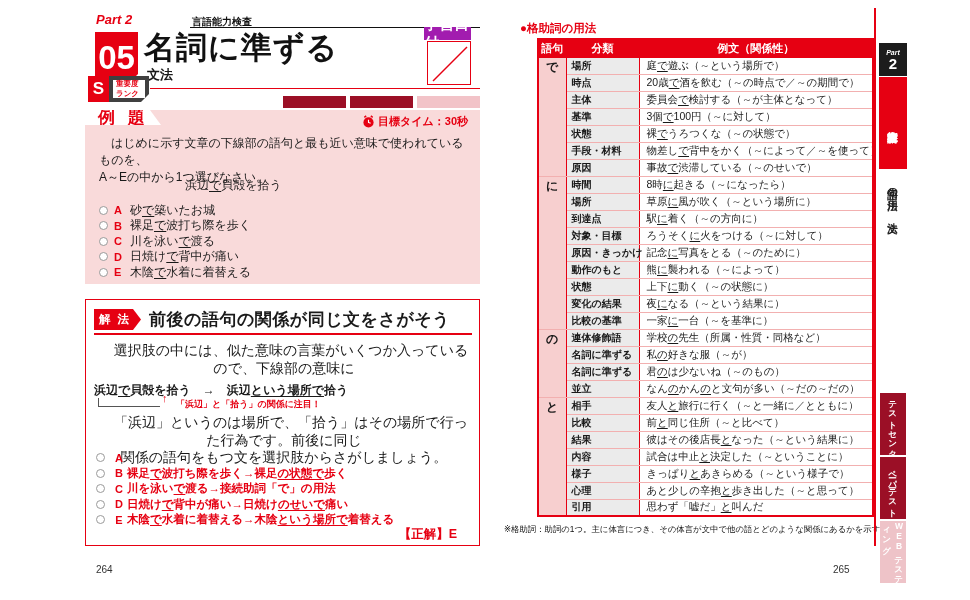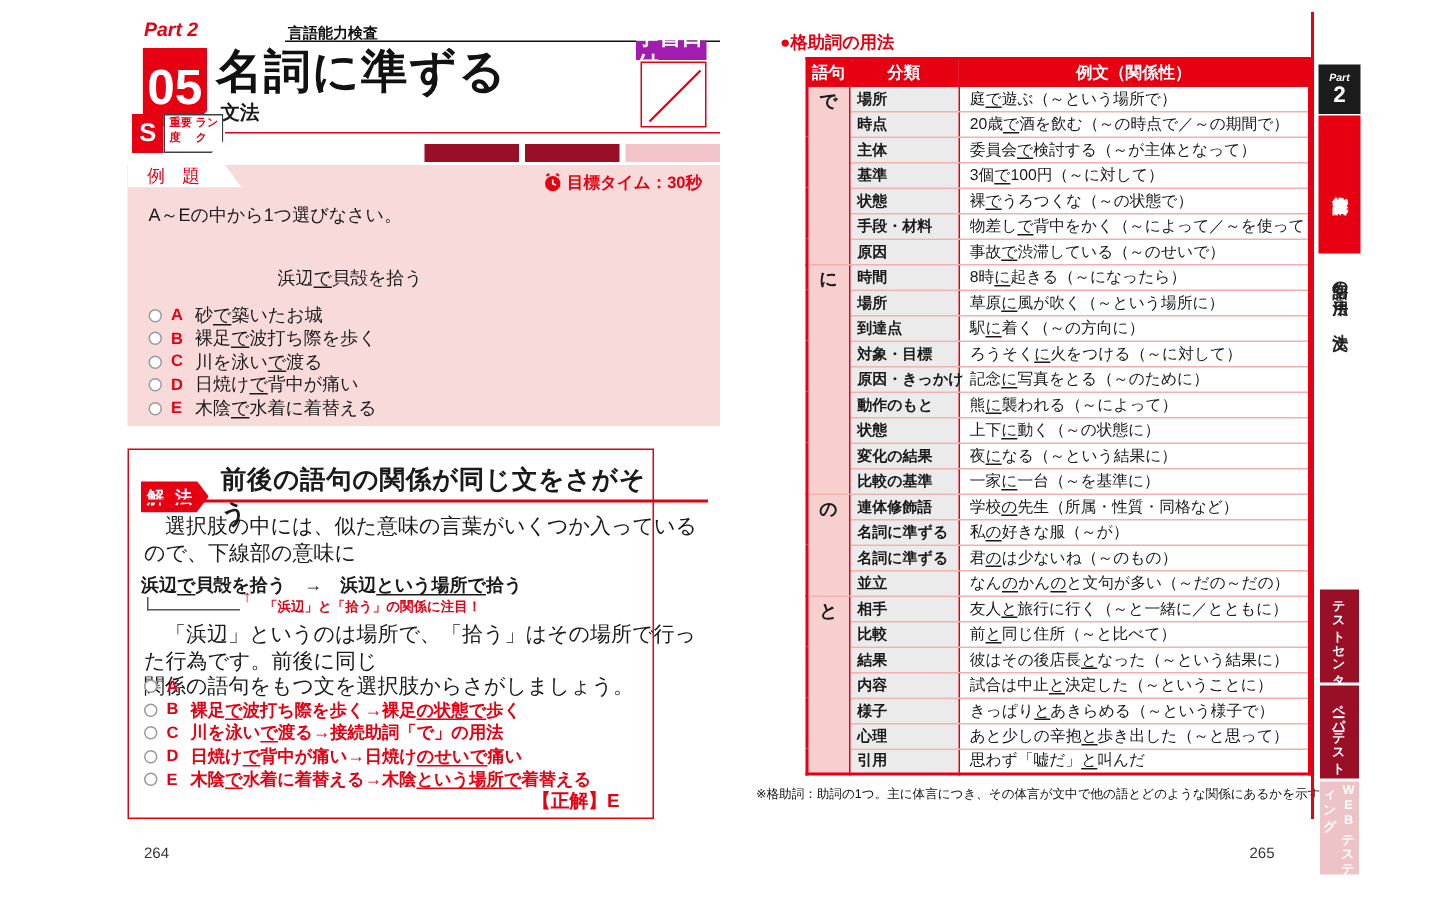--- a/index.html
+++ b/index.html
@@ -14,52 +14,52 @@
   .part-category { left:192px; top:15px; font-size:10px; font-weight:bold; color:#111; }
   .part-line { left:190px; top:27px; width:290px; height:1px; background:#111; }
   .num-box { left:95px; top:32px; width:43px; height:52px; background:#e60012; color:#fff;
              font-size:33px; font-weight:bold; display:flex; align-items:center; justify-content:center;
              clip-path:polygon(0 0,100% 0,100% calc(100% - 10px),calc(100% - 10px) 100%,0 100%); }
   .lesson-title { left:144px; top:27px; font-size:31px; font-weight:bold; letter-spacing:1px; color:#111; }
   .lesson-subtitle { left:147px; top:66px; font-size:13px; font-weight:bold; }
   .rank { left:88px; top:76px; display:flex; }
   .rank-s { width:21px; height:26px; background:#e60012; color:#fff; font-weight:bold; font-size:17px;
             display:flex; align-items:center; justify-content:center; }
-  .rank-box { width:40px; height:26px; background:#fff; border:1px solid #404040; color:#e60012;
-              font-size:7.5px; font-weight:bold; line-height:1.3; display:flex; flex-direction:row;
+  .rank-box { width:40px; height:26px; background:#fff; border:4px solid #404040; color:#e60012;
+              font-size:7.5px; font-weight:bold; line-height:1.3; display:flex; flex-direction:column;
               justify-content:center; padding-left:3px;
               clip-path:polygon(0 0,100% 0,100% calc(100% - 8px),calc(100% - 8px) 100%,0 100%); }
   .rank-line { left:150px; top:88px; width:330px; height:1px; background:#e60012; }
   .date-badge { left:424px; top:27px; width:47px; height:13px; background:#a21caf; color:#fff;
                 font-size:15px; font-weight:bold; display:flex; align-items:center; justify-content:center; }
   .date-box { left:427px; top:41px; width:44px; height:44px; background:#fff; border:1px solid #e60012; }
   .badges-row { left:283px; top:96px; display:flex; gap:4px; }
   .tbadge { width:63px; height:12px; color:#fff; font-size:8px; font-weight:bold;
             display:flex; align-items:center; justify-content:center; background:#9b0f26; }
   .tbadge.inactive { background:#f2c3c8; }
 
   
   .example-box { left:85px; top:110px; width:395px; height:174px; background:#f9dada; }
   .example-tab { position:absolute; left:0; top:0; width:76px; height:15px; background:#fff;
-                 color:#e60012; font-size:12px; font-weight:normal; letter-spacing:4px;
+                 color:#e60012; font-size:17px; font-weight:bold; letter-spacing:4px;
                  display:flex; align-items:center; padding-left:13px;
                  clip-path:polygon(0 0,calc(100% - 11px) 0,100% 100%,0 100%); }
   .target-time { position:absolute; right:12px; top:4px; display:flex; align-items:center; gap:3px;
                  color:#e60012; font-size:11px; font-weight:bold; }
   .ex-instr { position:absolute; left:14px; top:25px; width:372px; font-size:12px; line-height:17px; }
   .ex-prompt { position:absolute; left:100px; top:67px; font-size:12px; }
   .opt-list { position:absolute; left:14px; display:flex; flex-direction:column; }
   .ex-opts { top:94px; gap:3.5px; }
   .opt-row { display:flex; align-items:center; height:12px; font-size:12px; }
   .opt-circle { width:9px; height:9px; border:1.5px solid #9a9a9a; border-radius:50%; background:#fff;
                 margin-right:6px; flex:none; }
   .opt-letter { color:#e60012; font-weight:bold; font-size:11px; width:16px; flex:none; }
 
   
-  .solution-box { left:85px; top:299px; width:351px; height:247px; background:#fff; border:1.5px solid #e60012; }
+  .solution-box { left:85px; top:299px; width:395px; height:247px; background:#fff; border:1.5px solid #e60012;text-align:center; }
   .sol-header { position:absolute; left:8px; top:8px; display:flex; align-items:center; }
   .sol-badge { width:47px; height:21px; background:#e60012; color:#fff; font-size:11.5px; font-weight:bold;
                letter-spacing:2px; display:flex; align-items:center; justify-content:center; padding-right:5px;
                clip-path:polygon(0 0,calc(100% - 8px) 0,100% 50%,calc(100% - 8px) 100%,0 100%); }
   .sol-title { margin-left:8px; font-size:17px; font-weight:bold; letter-spacing:0.5px; }
   .sol-rule { position:absolute; left:8px; top:33px; width:378px; height:1.5px; background:#e60012; }
   .sol-para { position:absolute; left:10px; width:376px; font-size:14px; line-height:17.5px; }
   .sol-para1 { top:42px; }
   .sol-para2 { top:114px; }
   .sol-transform { position:absolute; left:8px; top:82px; font-size:12px; font-weight:bold; }
@@ -144,20 +144,21 @@
     <div class="target-time">
       <svg width="13" height="13" viewBox="0 0 14 14">
         <line x1="2.5" y1="2.5" x2="4.5" y2="1" stroke="#e60012" stroke-width="1.6"></line>
         <line x1="11.5" y1="2.5" x2="9.5" y2="1" stroke="#e60012" stroke-width="1.6"></line>
         <circle cx="7" cy="8" r="5.5" fill="#e60012"></circle>
         <path d="M7 5 V8 L9.3 9" stroke="#fff" stroke-width="1.2" fill="none"></path>
       </svg>
       <span>目標タイム：30秒</span>
     </div>
     <div class="ex-instr">
+      <div>　はじめに示す文章の下線部の語句と最も近い意味で使われているものを、</div>
       <div>A～Eの中から1つ選びなさい。</div>
     </div>
     <div class="ex-prompt"><span>浜辺</span><span class="u">で</span><span>貝殻を拾う</span></div>
     <div class="opt-list ex-opts">
       <div class="opt-row">
           <span class="opt-circle"></span>
           <span class="opt-letter">A</span>
           <span><span>砂</span><span class="u">で</span><span>築いたお城</span></span>
         </div>
         <div class="opt-row">

